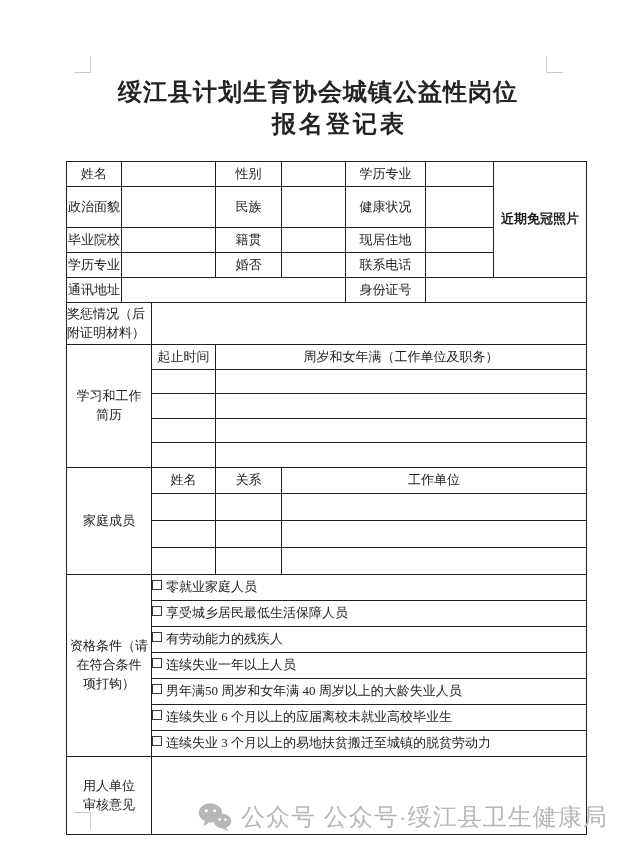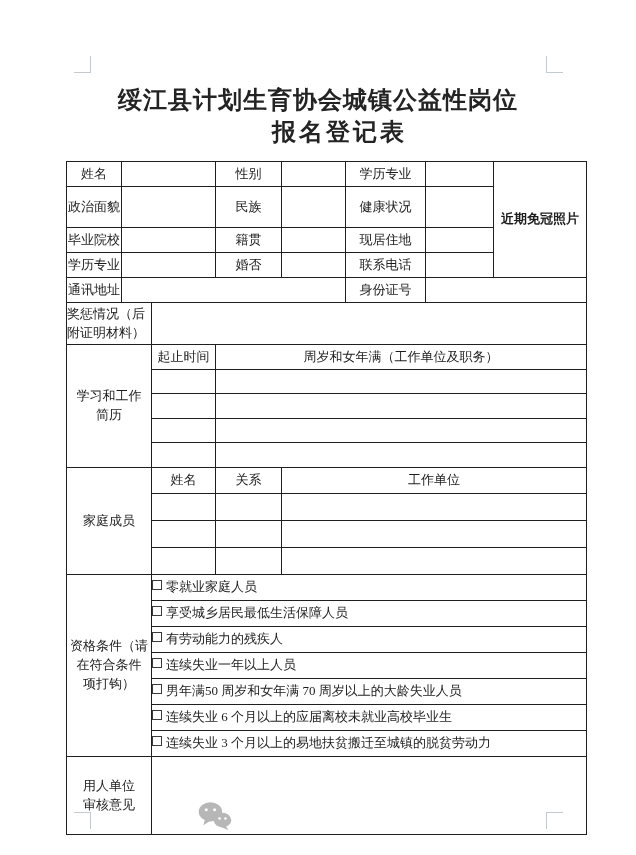--- a/index.html
+++ b/index.html
@@ -7,21 +7,21 @@
     position:relative;width:636px;height:855px;background:#ffffff;overflow:hidden;
     font-family:"Liberation Serif","DejaVu Serif",serif;color:#1c1c1c;
   }
   
   .mark{position:absolute;width:16px;height:16px;}
   .mark-tl{left:74px;top:56px;border-right:1px solid #c3cacd;border-bottom:1px solid #c3cacd;}
   .mark-tr{left:546px;top:56px;border-left:1px solid #c3cacd;border-bottom:1px solid #c3cacd;}
   .mark-bl{left:74px;top:812px;border-right:1px solid #c3cacd;border-top:1px solid #c3cacd;}
   .mark-br{left:546px;top:812px;border-left:1px solid #c3cacd;border-top:1px solid #c3cacd;}
 
-  .title{position:absolute;top:87px;left:0;right:0;text-align:center;color:#232323;}
+  .title{position:absolute;top:79px;left:0;right:0;text-align:center;color:#232323;}
   .title .l1{font-size:24px;line-height:27px;font-weight:bold;letter-spacing:1px;}
   .title .l2{font-size:24px;line-height:26px;font-weight:bold;letter-spacing:3px;margin-top:5px;padding-left:43px;}
 
   table.form{
     position:absolute;top:161px;left:58px;width:520px;
     border-collapse:collapse;table-layout:fixed;margin-left:8px;
   }
   table.form td{
     border:1px solid #1f1f1f;padding:0;font-size:13px;line-height:1.45;
     vertical-align:middle;overflow:hidden;
@@ -172,21 +172,21 @@
     <tr style="height:26px">
       <td class="item" colspan="6"><span class="cb"></span><span>享受城乡居民最低生活保障人员</span></td>
     </tr>
     <tr style="height:26px">
       <td class="item" colspan="6"><span class="cb"></span><span>有劳动能力的残疾人</span></td>
     </tr>
     <tr style="height:26px">
       <td class="item" colspan="6"><span class="cb"></span><span>连续失业一年以上人员</span></td>
     </tr>
     <tr style="height:26px">
-      <td class="item" colspan="6"><span class="cb"></span><span>男年满50 周岁和女年满 70 周岁以上的大龄失业人员</span></td>
+      <td class="item" colspan="6"><span class="cb"></span><span>男年满50 周岁和女年满 40 周岁以上的大龄失业人员</span></td>
     </tr>
     <tr style="height:26px">
       <td class="item" colspan="6"><span class="cb"></span><span>连续失业 6 个月以上的应届离校未就业高校毕业生</span></td>
     </tr>
     <tr style="height:26px">
       <td class="item" colspan="6"><span class="cb"></span><span>连续失业 3 个月以上的易地扶贫搬迁至城镇的脱贫劳动力</span></td>
     </tr>
 
     <tr style="height:78px">
       <td class="sec" colspan="2">用人单位
@@ -204,15 +204,16 @@
         <ellipse cx="29" cy="23" rx="10.5" ry="8.8"></ellipse>
         <path d="M33 30 L36 35 L27 31 Z"></path>
       </g>
       <g fill="#ffffff">
         <circle cx="9.5" cy="10.5" r="1.8"></circle>
         <circle cx="19.5" cy="10.5" r="1.8"></circle>
         <circle cx="25.5" cy="21" r="1.5"></circle>
         <circle cx="32.5" cy="21" r="1.5"></circle>
       </g>
     </svg>
+    <span>公众号 公众号·绥江县卫生健康局</span>
   </div>
 
 </div>
 
 </body></html>

